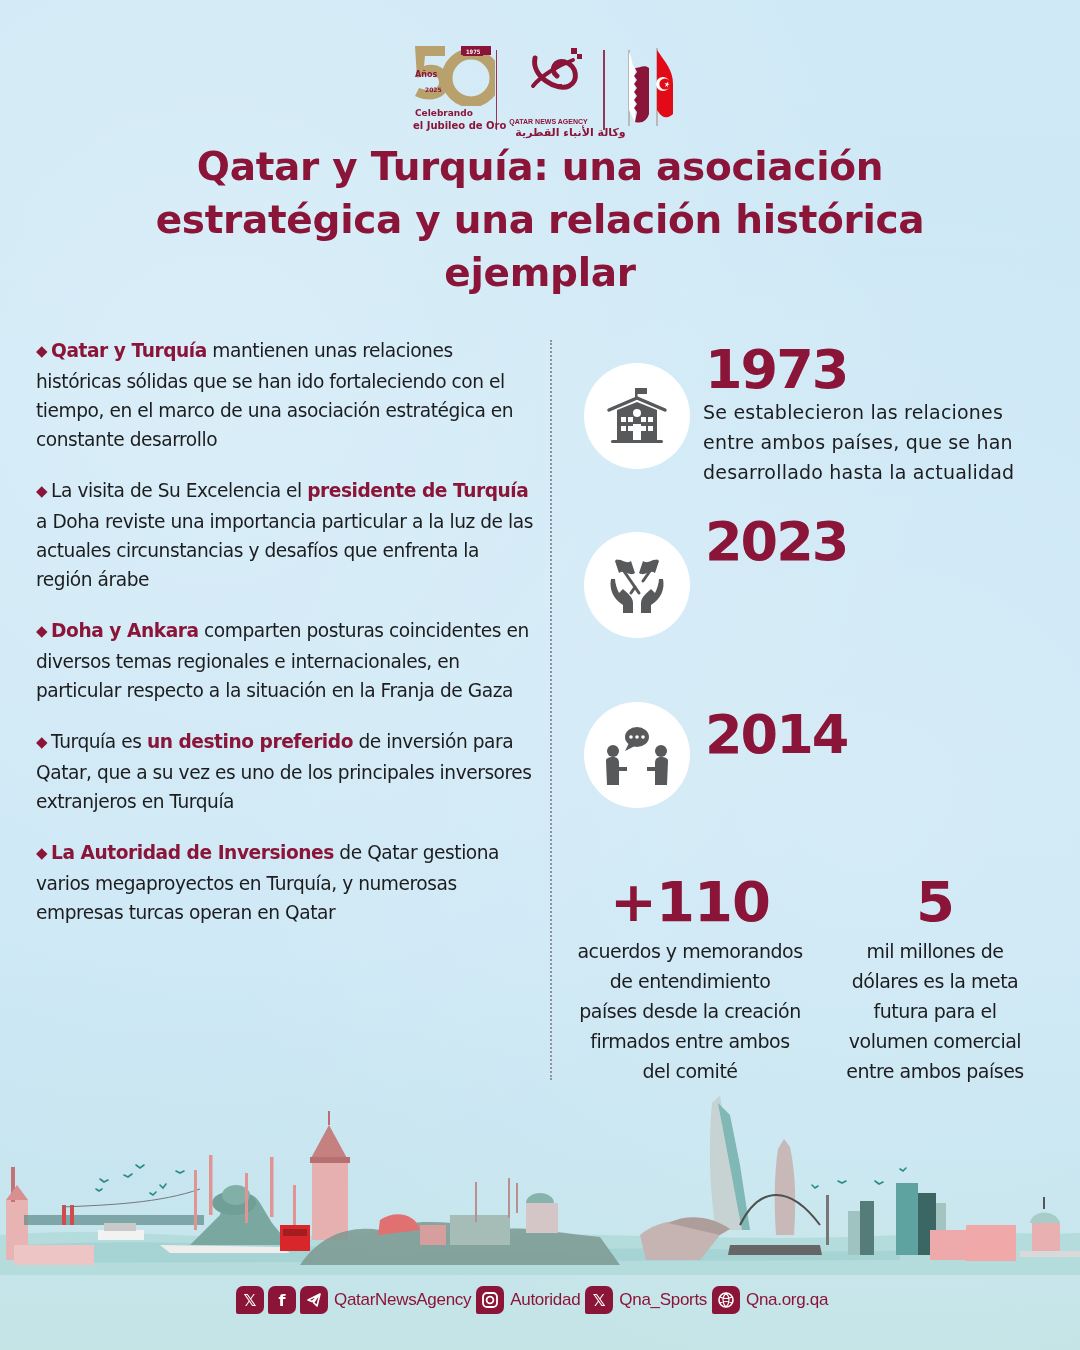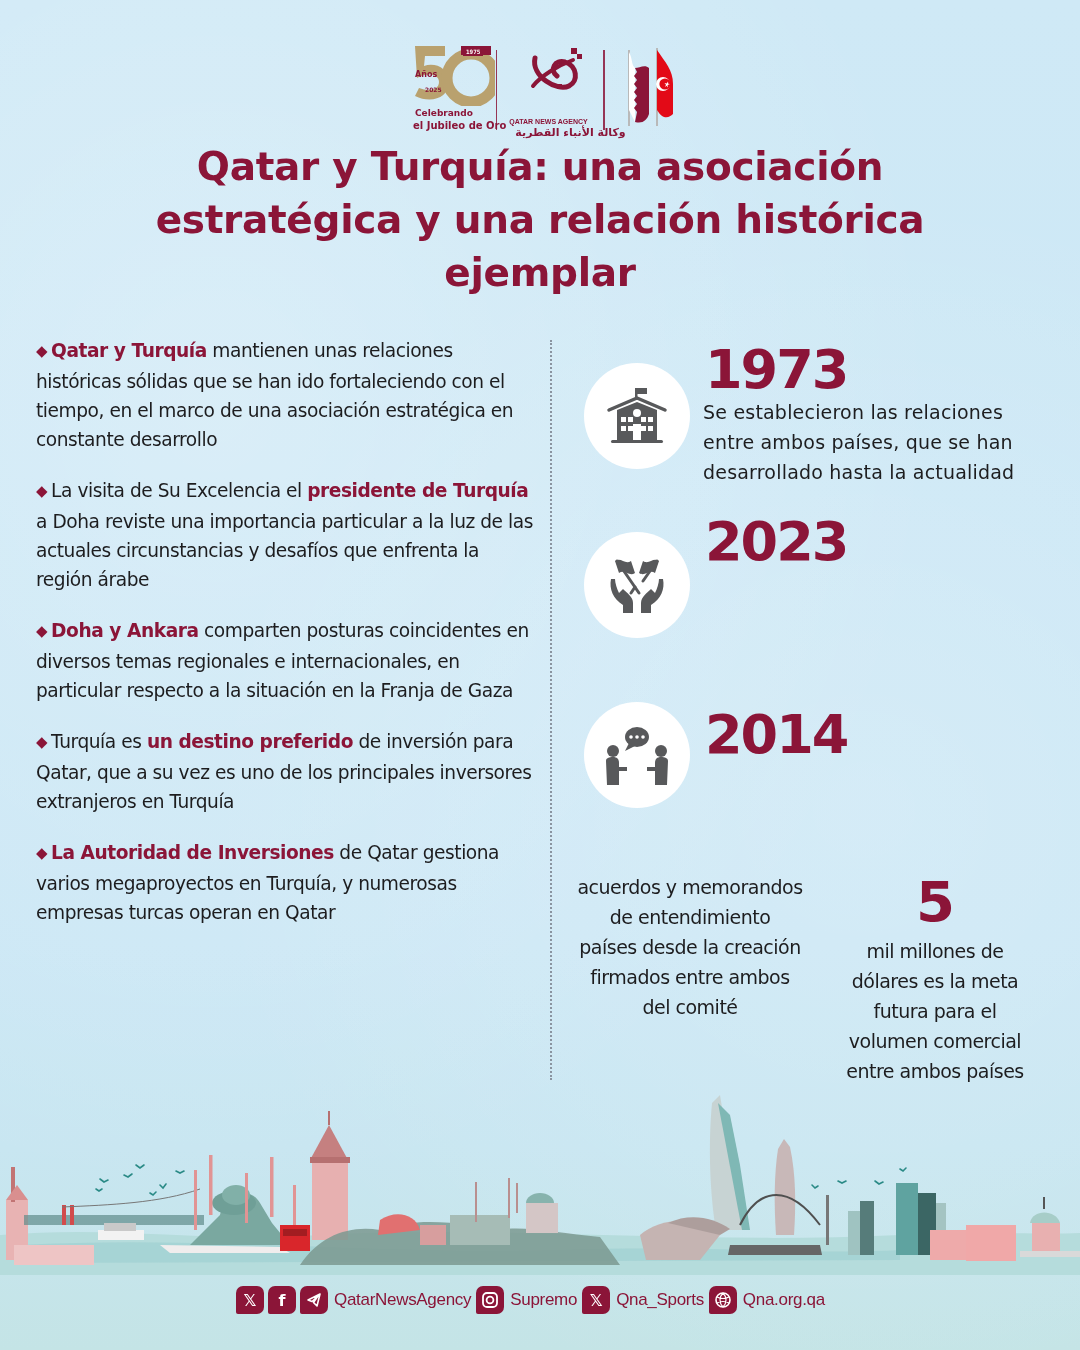--- a/index.html
+++ b/index.html
@@ -221,20 +221,21 @@
       <circle cx="10" cy="28" r="6" fill="#58595b"></circle>
       <path d="M3 38 C3 35 6 34 10 34 C14 34 16 36 16 40 L16 44 L24 44 L24 48 L16 48 L16 62 L4 62 Z" fill="#58595b"></path>
       <circle cx="58" cy="28" r="6" fill="#58595b"></circle>
       <path d="M65 38 C65 35 62 34 58 34 C54 34 52 36 52 40 L52 44 L44 44 L44 48 L52 48 L52 62 L64 62 Z" fill="#58595b"></path>
     </svg>
   </div>
   <div class="year" style="top:0">2014</div>
 </div>
 
 <div class="layer stat" style="left:565px; top:870px">
+  <div class="num">+110</div>
   <div class="txt">
     <div>acuerdos y memorandos</div>
     <div>de entendimiento</div>
     <div>países desde la creación</div>
     <div>firmados entre ambos</div>
     <div>del comité</div>
   </div>
 </div>
 <div class="layer stat" style="left:810px; top:870px">
   <div class="num">5</div>
@@ -343,21 +344,21 @@
         <path d="M14 2 L2 8 L6 9.5 L12 4 L7.5 10.5 L11 14 Z" fill="none" stroke="#fff" stroke-width="1.6" stroke-linejoin="round"></path>
       </svg>
   </span>
   <a class="handle">QatarNewsAgency</a>
   <span class="soc">
     <svg width="18" height="18" viewBox="0 0 18 18">
         <rect x="2" y="2" width="14" height="14" rx="4" fill="none" stroke="#fff" stroke-width="1.8"></rect>
         <circle cx="9" cy="9" r="3.4" fill="none" stroke="#fff" stroke-width="1.8"></circle>
       </svg>
   </span>
-  <a class="handle">Supremo</a>
+  <a class="handle">Autoridad</a>
   <span class="soc">𝕏</span>
   <a class="handle">Qna_Sports</a>
   <span class="soc">
     <svg width="18" height="18" viewBox="0 0 18 18">
         <circle cx="9" cy="9" r="7" fill="none" stroke="#fff" stroke-width="1.6"></circle>
         <path d="M3 6 C7 8 11 8 15 6 M3 12 C7 10 11 10 15 12 M9 2 C5 6 5 12 9 16 M9 2 C13 6 13 12 9 16" fill="none" stroke="#fff" stroke-width="1.2"></path>
       </svg>
   </span>
   <a class="handle">Qna.org.qa</a>
 </div>

